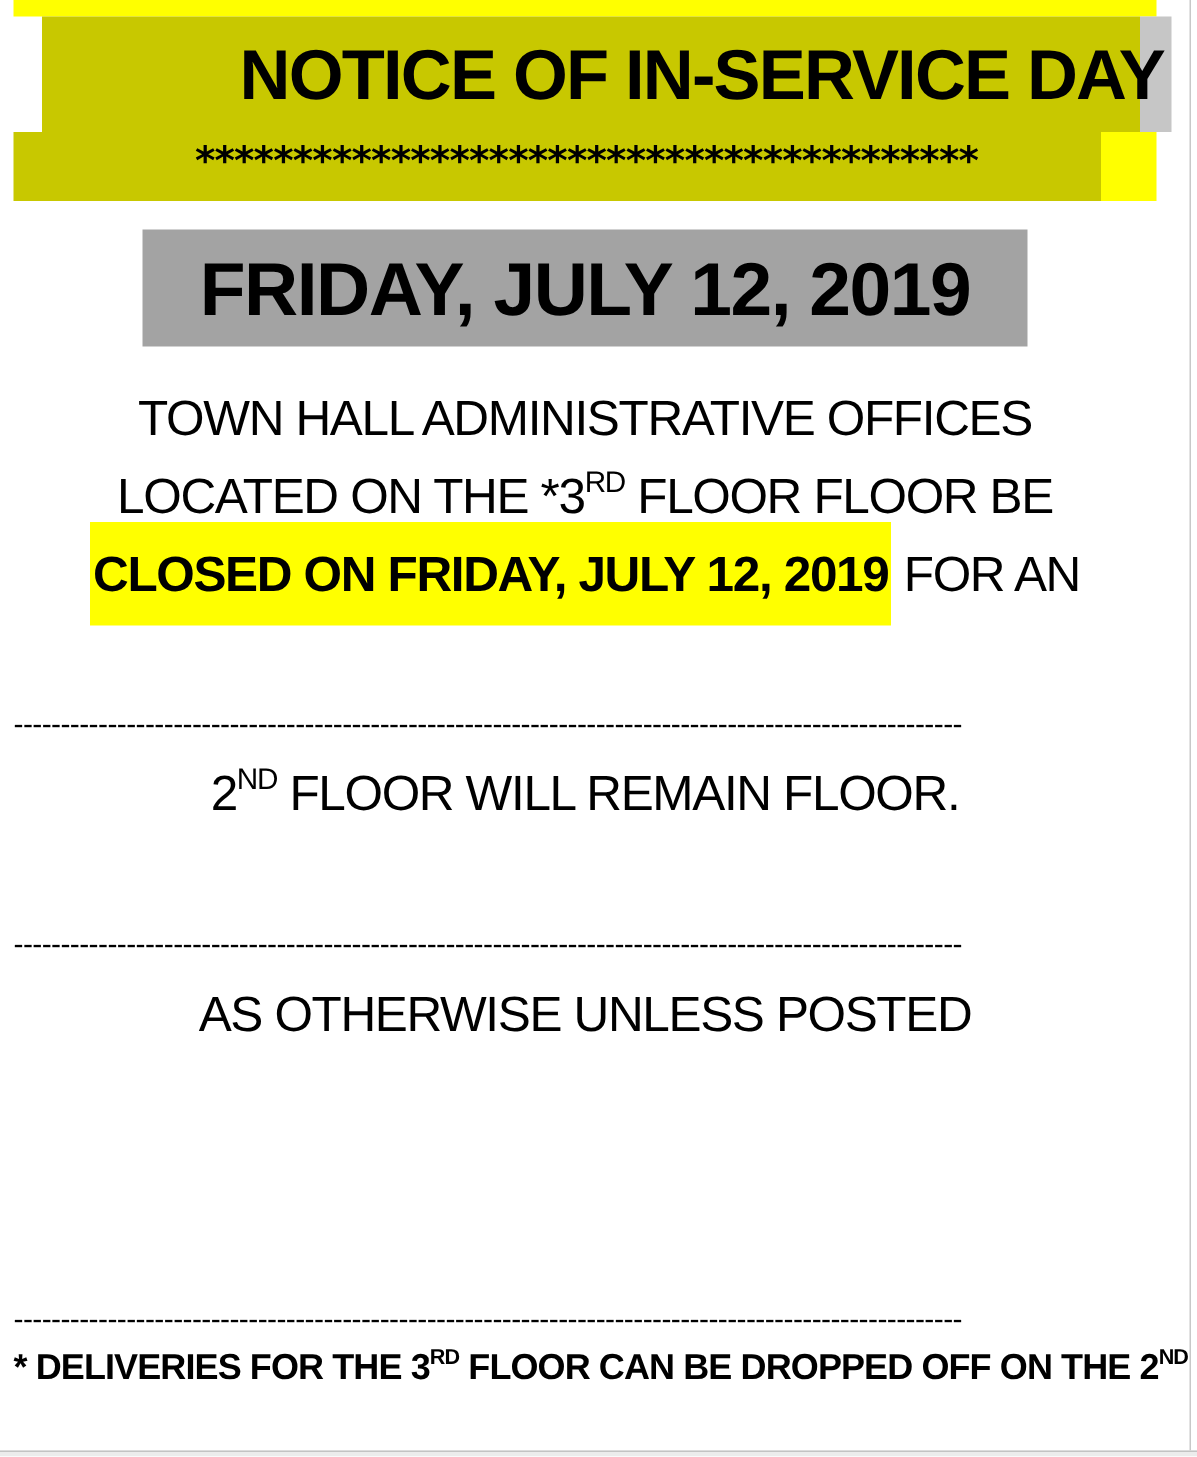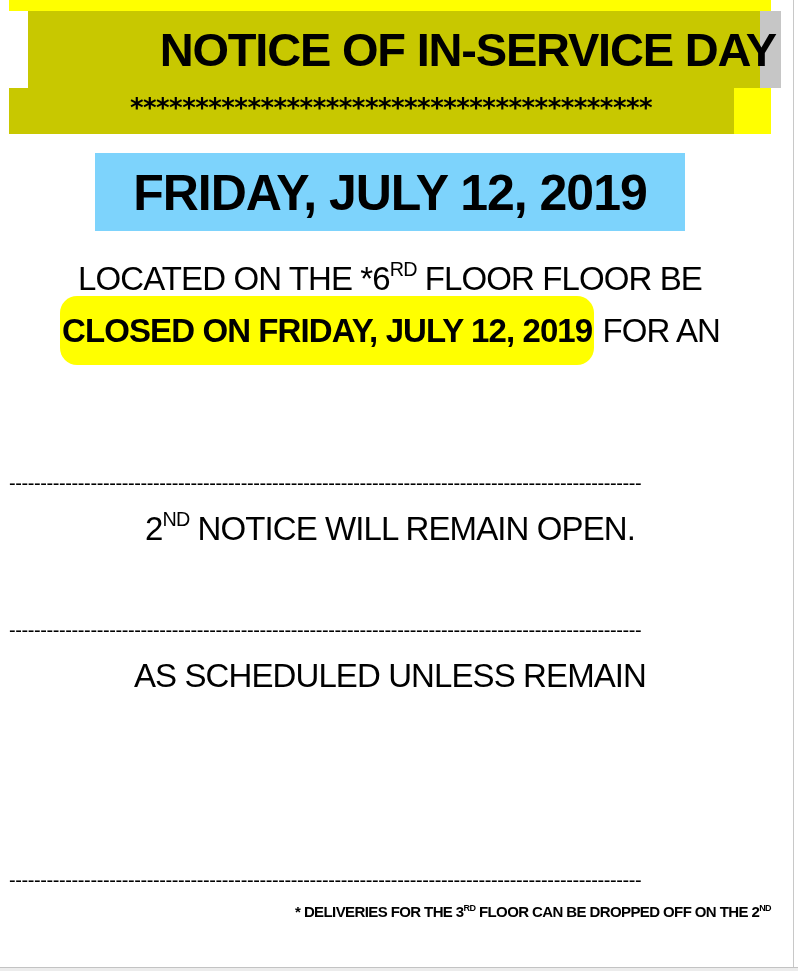--- a/index.html
+++ b/index.html
@@ -24,39 +24,39 @@
     .stars-band { position: absolute; left: 9px; top: 88px; width: 725px; height: 46px; background: #c8c800; }
     .stars-yellow { position: absolute; left: 734px; top: 88px; width: 37px; height: 46px; background: #ffff00; }
     .stars-text {
       position: absolute; left: 9px; top: 88px; width: 762px; height: 40px;
       font-family: "DejaVu Sans Mono", monospace; font-weight: bold; font-size: 26px;
       line-height: 40px; letter-spacing: -2.6px; white-space: nowrap; overflow: hidden;
       text-align: center;
     }
 
     .date-banner {
-      position: absolute; left: 95px; top: 153px; width: 590px; height: 78px; background: #7dd3fc;
+      position: absolute; left: 95px; top: 153px; width: 590px; height: 78px; background: #a3a3a3;
       font-weight: bold; font-size: 50px; line-height: 80px; text-align: center; letter-spacing: -1px;
       white-space: nowrap;
     }
 
     .block { position: absolute; left: 9px; width: 762px; text-align: center; font-size: 33px; letter-spacing: -0.9px; }
     .block .line { display: block; height: 52px; line-height: 52px; white-space: nowrap; }
-    .hl { background: #ffff00; font-weight: bold; padding: 16px 2px; border-radius: 17px; }
+    .hl { background: #ffff00; font-weight: bold; padding: 16px 2px; }
     sup { font-size: 0.6em; vertical-align: 0; position: relative; top: -0.7em; line-height: 0; margin-top: 24px; }
 
     .divider {
       position: absolute; left: 9px; width: 762px; height: 20px; overflow: hidden;
       font-family: "Liberation Sans", sans-serif; font-size: 20px; line-height: 20px; white-space: nowrap;
       letter-spacing: -0.4px; color: #000;
     }
 
     .footnote {
       position: absolute; left: 9px; top: 895px; width: 762px; text-align: right;
-      font-weight: bold; font-size: 15px; letter-spacing: -0.6px;
+      font-weight: bold; font-size: 24px; letter-spacing: -0.6px;
     }
     .footnote .line { display: block; height: 34px; line-height: 34px; white-space: nowrap; }
   </style>
 </head>
 <body>
 
 <div class="page">
 
   <div class="top-strip"></div>
 
@@ -64,34 +64,35 @@
   <div class="title-gray"></div>
   <div class="title-text">NOTICE OF IN-SERVICE DAY</div>
 
   <div class="stars-band"></div>
   <div class="stars-yellow"></div>
   <div class="stars-text">****************************************</div>
 
   <div class="date-banner">FRIDAY, JULY 12, 2019</div>
 
   <div class="block" style="top:253px;">
-    <span class="line"><span>LOCATED ON THE *6</span><sup>RD</sup><span> FLOOR FLOOR BE</span></span>
+    <span class="line">TOWN HALL ADMINISTRATIVE OFFICES</span>
+    <span class="line"><span>LOCATED ON THE *3</span><sup>RD</sup><span> FLOOR FLOOR BE</span></span>
     <span class="line"><span class="hl">CLOSED ON FRIDAY, JULY 12, 2019</span><span> FOR AN</span></span>
   </div>
 
   <div class="divider" style="top:473px;">-----------------------------------------------------------------------------------------------------</div>
 
   <div class="block" style="top:503px;">
-    <span class="line"><span>2</span><sup>ND</sup><span> NOTICE WILL REMAIN OPEN.</span></span>
+    <span class="line"><span>2</span><sup>ND</sup><span> FLOOR WILL REMAIN FLOOR.</span></span>
   </div>
 
   <div class="divider" style="top:620px;">-----------------------------------------------------------------------------------------------------</div>
 
   <div class="block" style="top:650px;">
-    <span class="line">AS SCHEDULED UNLESS REMAIN</span>
+    <span class="line">AS OTHERWISE UNLESS POSTED</span>
   </div>
 
   <div class="divider" style="top:870px;">-----------------------------------------------------------------------------------------------------</div>
 
   <div class="footnote">
     <span class="line"><span>* DELIVERIES FOR THE 3</span><sup>RD</sup><span> FLOOR CAN BE DROPPED OFF ON THE 2</span><sup>ND</sup></span>
   </div>
 
 </div>
 

